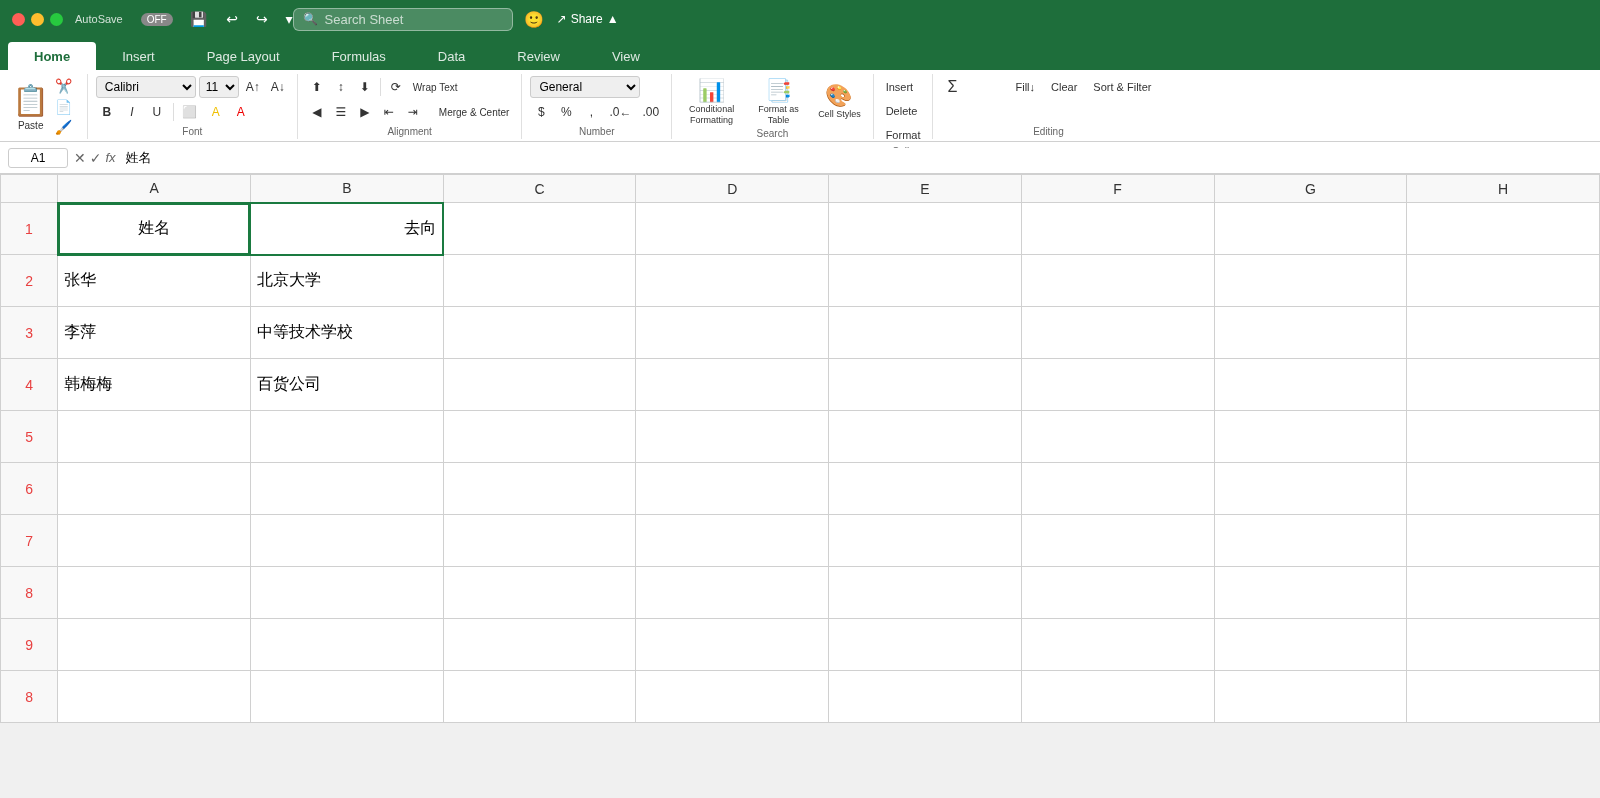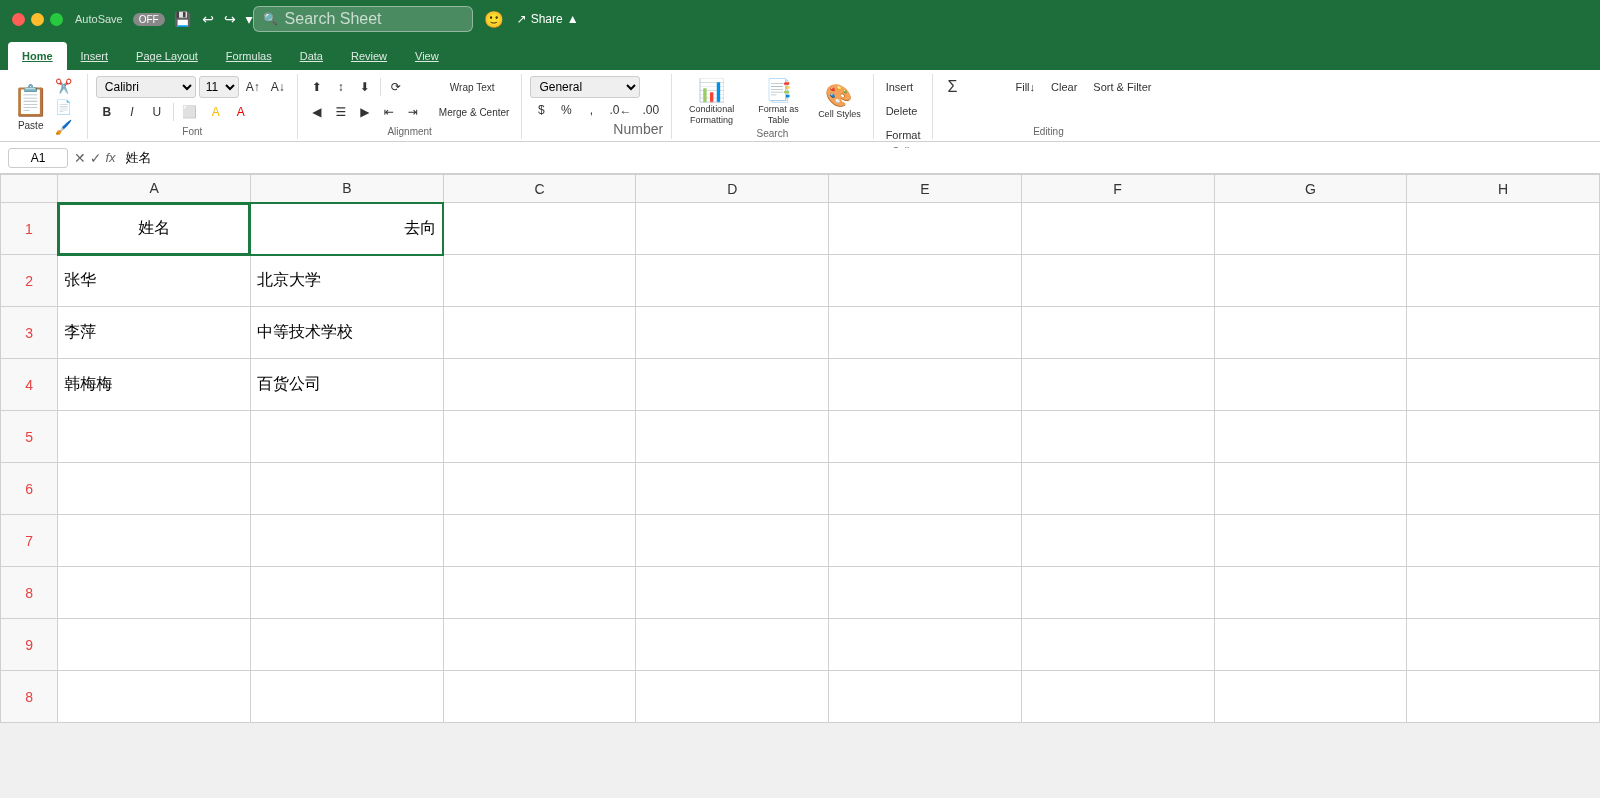--- a/index.html
+++ b/index.html
@@ -36,29 +36,28 @@
     }
     .share-btn { color: white; font-size: 12px; display: flex; align-items: center; gap: 4px; }
     .ribbon-tabs {
       background: #1e6e3b;
       display: flex;
       padding: 0 8px;
       height: 32px;
       align-items: flex-end;
     }
     .ribbon-tab {
-      padding: 5px 14px;
-      font-size: 11px;
+      padding: 5px 26px;
+      font-size: 13px;
       color: rgba(255,255,255,0.85);
       cursor: pointer;
       border-radius: 4px 4px 0 0;
       height: 28px;
       display: flex;
       align-items: center;
-      text-decoration: underline;
     }
     .ribbon-tab.active {
       background: #fff;
       color: #1e6e3b;
       font-weight: 600;
     }
     .font-select {
       border: 1px solid #ccc;
       border-radius: 3px;
       padding: 1px 4px;
@@ -189,32 +188,32 @@
   </style>
 </head>
 <body>
 
 <div class="title-bar">
   <div class="traffic-lights">
     <div class="tl tl-red"></div>
     <div class="tl tl-yellow"></div>
     <div class="tl tl-green"></div>
   </div>
-  <div style="display:flex;align-items:center;gap:10px;margin-left:12px;">
+  <div style="display:flex;align-items:center;gap:18px;margin-left:12px;">
     <span class="autosave-label">AutoSave</span>
     <span class="autosave-off">OFF</span>
     <span style="color:white;font-size:14px;">💾</span>
     <span style="color:white;font-size:14px;">↩</span>
     <span style="color:white;font-size:14px;">↪</span>
     <span style="color:white;font-size:14px;">▾</span>
   </div>
   <div style="display:flex;align-items:center;gap:12px;">
     <div class="search-box">
       <span>🔍</span>
-      <span style="font-size:16px;color:rgba(255,255,255,0.7);">Search Sheet</span>
+      <span style="font-size:13px;color:rgba(255,255,255,0.7);">Search Sheet</span>
     </div>
     <span style="color:white;font-size:16px;">🙂</span>
     <div class="share-btn">
       <span>↗</span>
       <span>Share</span>
       <span>▲</span>
     </div>
   </div>
 </div>
 
@@ -266,21 +265,21 @@
   </div>
 
   <div style="display:flex;flex-direction:column;justify-content:space-between;border-right:1px solid #e0e0e0;padding:2px 8px;">
     <div style="display:flex;align-items:center;gap:2px;">
       <button class="icon-btn">⬆</button>
       <button class="icon-btn">↕</button>
       <button class="icon-btn">⬇</button>
       <span style="width:1px;height:18px;background:#ddd;margin:0 2px;"></span>
       <button class="icon-btn">⟳</button>
       <button class="icon-btn">
-        <span style="font-size:10px;margin-left:37px;">Wrap Text</span>
+        <span style="font-size:10px;">Wrap Text</span>
       </button>
     </div>
     <div style="display:flex;align-items:center;gap:2px;">
       <button class="icon-btn">◀</button>
       <button class="icon-btn">☰</button>
       <button class="icon-btn">▶</button>
       <button class="icon-btn">⇤</button>
       <button class="icon-btn">⇥</button>
       <button class="icon-btn">
         <span style="font-size:10px;padding-left:9px;">Merge &amp; Center</span>
@@ -293,21 +292,21 @@
     <select class="number-select">
       <option>General</option>
     </select>
     <div style="display:flex;align-items:center;gap:3px;">
       <button class="icon-btn">$</button>
       <button class="icon-btn">%</button>
       <button class="icon-btn">,</button>
       <button class="icon-btn">.0←</button>
       <button class="icon-btn">.00</button>
     </div>
-    <div style="font-size:14px;color:#666;text-align:right;">Number</div>
+    <div style="font-size:10px;color:#666;text-align:center;">Number</div>
   </div>
 
   <div style="display:flex;flex-direction:column;justify-content:space-between;border-right:1px solid #e0e0e0;padding:2px 8px;">
     <div style="display:flex;align-items:center;gap:4px;">
       <div style="display:flex;flex-direction:column;align-items:center;cursor:pointer;padding:2px 4px;">
         <span style="font-size:22px;">📊</span>
         <span style="font-size:9px;color:#333;text-align:center;line-height:1.2;max-width:55px;">Conditional Formatting</span>
       </div>
       <div style="display:flex;flex-direction:column;align-items:center;cursor:pointer;padding:2px 4px;">
         <span style="font-size:22px;">📑</span>

